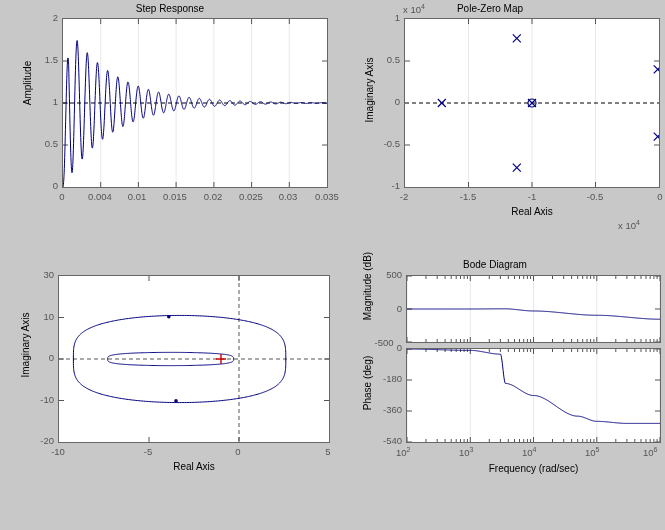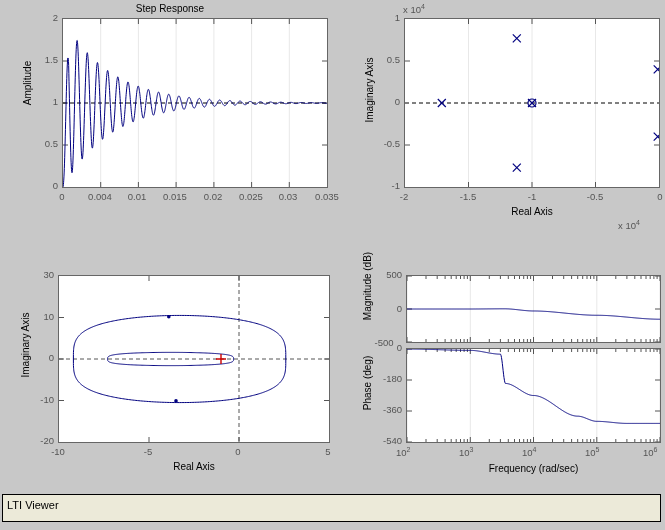--- a/index.html
+++ b/index.html
@@ -146,20 +146,21 @@
     <div class="tick-label tl-x" style="left:160px; top:191px; width:30px;">0.015</div>
     <div class="tick-label tl-x" style="left:198px; top:191px; width:30px;">0.02</div>
     <div class="tick-label tl-x" style="left:236px; top:191px; width:30px;">0.025</div>
     <div class="tick-label tl-x" style="left:273px; top:191px; width:30px;">0.03</div>
     <div class="tick-label tl-x" style="left:311px; top:191px; width:32px;">0.035</div>
 
     <div class="axis-label vert" style="left:22px; top:138px; width:110px;">Amplitude</div>
   </div>
 
   <div class="panel" style="left:340px; top:0px; width:325px; height:245px;">
+    <div class="plot-title" style="top:3px; left:0px; width:300px;">Pole-Zero Map</div>
 
     <div class="expmul" style="left:63px; top:3px;">
       <span>x 10</span><sup>4</sup>
     </div>
 
     <div class="axes" style="left:64px; top:18px; width:256px; height:170px;">
       <svg width="254" height="168" viewBox="0 0 254 168">
         <g>
           <line class="gridfaint" x1="63.5" y1="0" x2="63.5" y2="168"></line>
           <line class="gridfaint" x1="127" y1="0" x2="127" y2="168"></line>
@@ -248,20 +249,21 @@
     <div class="tick-label tl-x" style="left:44px; top:191px; width:28px;">-10</div>
     <div class="tick-label tl-x" style="left:134px; top:191px; width:28px;">-5</div>
     <div class="tick-label tl-x" style="left:224px; top:191px; width:28px;">0</div>
     <div class="tick-label tl-x" style="left:314px; top:191px; width:28px;">5</div>
 
     <div class="axis-label" style="left:58px; top:206px; width:272px;">Real Axis</div>
     <div class="axis-label vert" style="left:20px; top:160px; width:140px;">Imaginary Axis</div>
   </div>
 
   <div class="panel" style="left:340px; top:255px; width:325px; height:240px;">
+    <div class="plot-title" style="top:4px; left:0px; width:310px;">Bode Diagram</div>
 
     <div class="axes" style="left:66px; top:20px; width:255px; height:68px;">
       <svg width="253" height="66" viewBox="0 0 253 66">
         <g id="bodeMagTicks">
             <line class="gridfaint" x1="253.0" x2="253.0" y1="0" y2="66"></line>
             <line class="gridfaint" x1="189.8" x2="189.8" y1="0" y2="66"></line>
             <line class="gridfaint" x1="126.5" x2="126.5" y1="0" y2="66"></line>
             <line class="gridfaint" x1="63.3" x2="63.3" y1="0" y2="66"></line>
             <line class="gridfaint" x1="0.0" x2="0.0" y1="0" y2="66"></line>
             <line class="tickmark" x1="0.0" x2="0.0" y1="66" y2="61"></line>
@@ -467,17 +469,14 @@
     </div>
     <div class="expmul" style="left:303px; top:191px;">
       <span>10</span><sup>6</sup>
     </div>
 
     <div class="axis-label" style="left:66px; top:208px; width:255px;">Frequency  (rad/sec)</div>
     <div class="axis-label vert" style="left:22px; top:96px; width:130px;">Magnitude (dB)</div>
     <div class="axis-label vert" style="left:22px; top:188px; width:120px;">Phase (deg)</div>
   </div>
 
-  <div class="statusbar">
-    <div class="txt">LTI Viewer</div>
-  </div>
 
 </div>
 
 </body></html>

